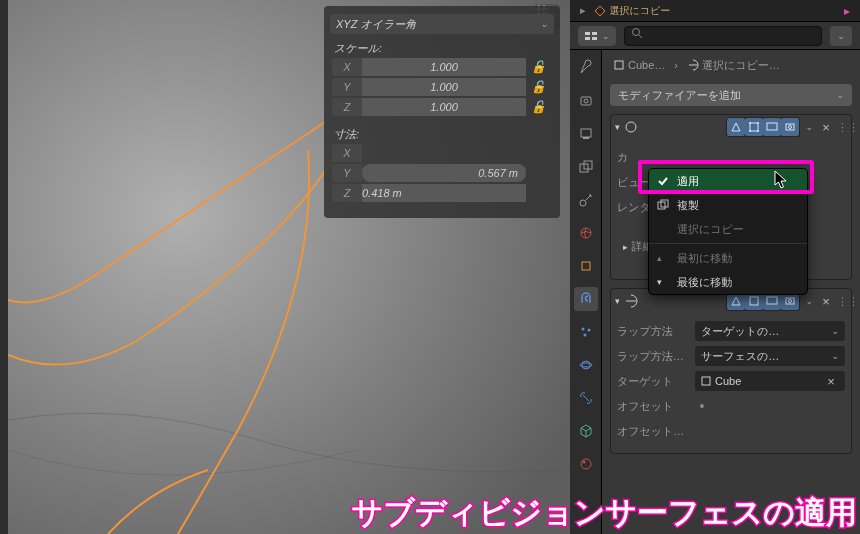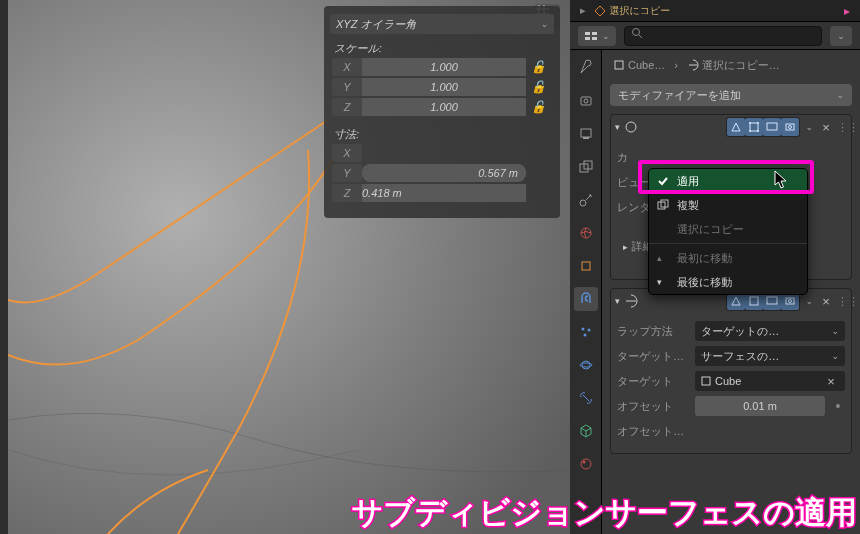--- a/index.html
+++ b/index.html
@@ -382,43 +382,40 @@
         </div>
         <div class="mod-body">
           <div class="setting">
             <span class="lbl">ラップ方法</span>
             <span class="ctl">
                 <span>ターゲットの…</span>
                 <span class="chev">⌄</span>
               </span>
           </div>
           <div class="setting">
-            <span class="lbl">ターゲット…</span>
+            <span class="lbl">ラップ方法…</span>
             <span class="ctl">
                 <span>サーフェスの…</span>
                 <span class="chev">⌄</span>
               </span>
           </div>
           <div class="setting">
             <span class="lbl">ターゲット</span>
             <span class="ctl">
               <span style="display:flex;align-items:center;gap:4px;text-align:center;">
                   <svg width="10" height="10">
                     <rect x="1" y="1" width="8" height="8" fill="none" stroke="#ccc"></rect>
                   </svg>
                   <span>Cube</span>
                 </span>
               <span class="x-close">×</span>
             </span>
           </div>
           <div class="setting">
             <span class="lbl">オフセット</span>
-            <span class="ctl num">
-                <span>0.01 m</span>
-              </span>
             <span class="dots">•</span>
           </div>
           <div class="setting">
             <span class="lbl">オフセット…</span>
           </div>
         </div>
       </div>
 
       <div class="ctx-menu" style="left:46px;top:118px;">
         <div class="ctx-item sel">

